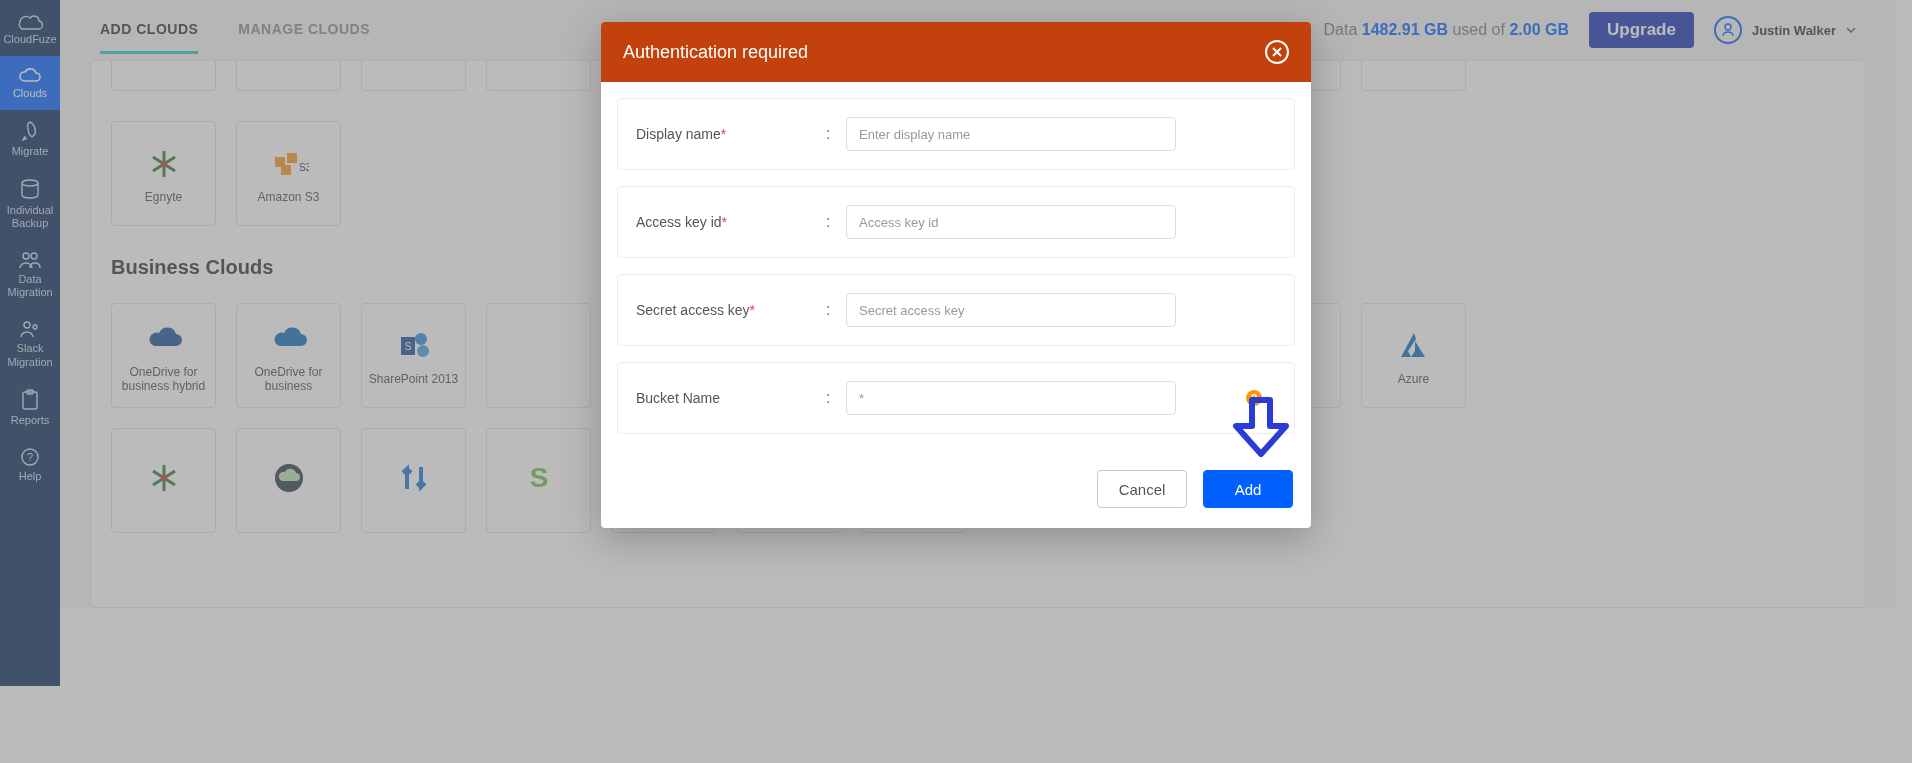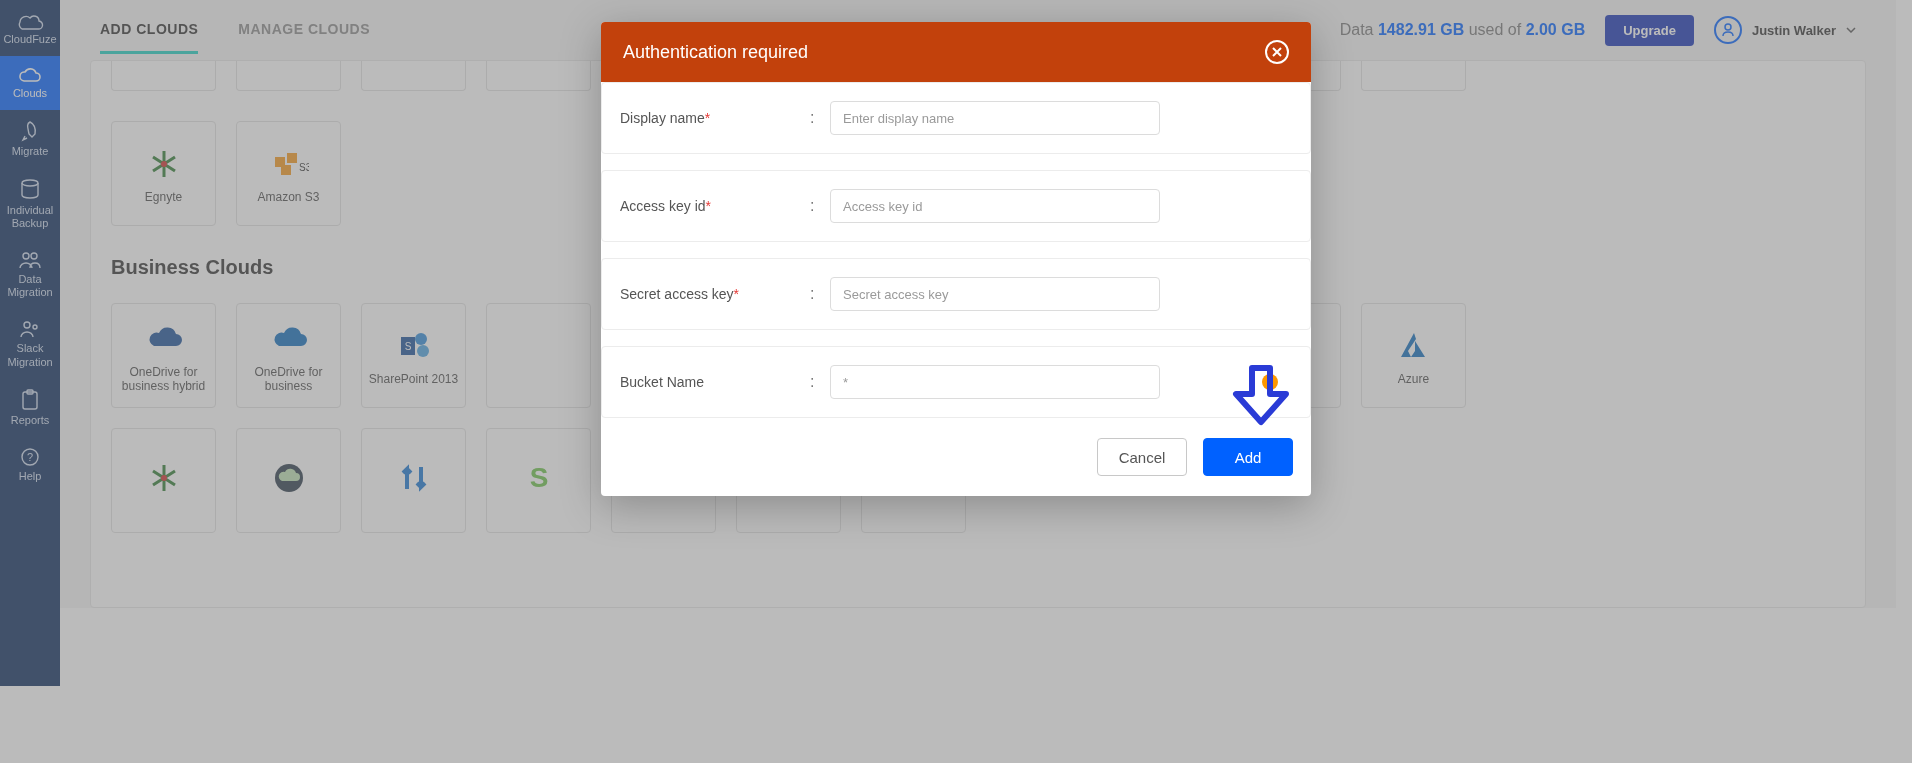--- a/index.html
+++ b/index.html
@@ -27,21 +27,21 @@
   .topbar {
     height: 60px; display: flex; align-items: center; justify-content: space-between;
     padding: 0 40px; color: #6a6a6a; font-size: 13px;
   }
   .tabs { display: flex; gap: 40px; }
   .tab { font-size: 14px; letter-spacing: .5px; font-weight: 700; color: #8a8a8a; padding: 14px 0; cursor: pointer; }
   .tab.active { color: #303030; border-bottom: 3px solid #1fd1c2; }
   .top-right { display: flex; align-items: center; gap: 20px; }
   .data-usage { font-size: 16px; color: #777; }
   .data-usage b { color: #0061ff; font-weight: 700; }
-  .upgrade-btn { background: #1733b5; color: #fff; padding: 8px 18px; border-radius: 4px; font-weight: 600; font-size: 13px; cursor: pointer; }
+  .upgrade-btn { background: #1733b5; color: #fff; padding: 8px 18px; border-radius: 4px; font-weight: 600; font-size: 17px; cursor: pointer; }
   .user-chip { display: flex; align-items: center; gap: 10px; font-weight: 700; color: #333; cursor: pointer; }
   .avatar-circle { width: 28px; height: 28px; border: 2px solid #0061ff; border-radius: 50%; display: inline-flex; align-items: center; justify-content: center; }
 
   
   .content-scroll {
     position: absolute; left: 30px; right: 30px; top: 60px; bottom: 0;
     background: #fff; border: 1px solid #e6e6e6; border-radius: 4px;
     padding: 0 0 20px 0; overflow: hidden;
   }
   .section-title { font-size: 20px; font-weight: 600; color: #333; margin: 30px 0 24px 20px; }
@@ -72,21 +72,21 @@
   .modal-header {
     background: #c2410c; color: #fff; padding: 18px 22px; font-size: 18px; font-weight: 500;
     display: flex; justify-content: space-between; align-items: center;
     border-radius: 4px 4px 0 0;
   }
   .close-circle {
     width: 24px; height: 24px; border: 2px solid #fff; border-radius: 50%;
     display: inline-flex; align-items: center; justify-content: center; cursor: pointer;
     font-size: 13px; font-weight: 700;
   }
-  .modal-body { }
+  .modal-body { padding: 16px; }
   .form-row {
     border: 1px solid #ececec; border-radius: 4px; padding: 18px 18px;
     display: grid; grid-template-columns: 190px 20px 1fr 30px; align-items: center;
     margin-bottom: 16px;
   }
   .form-row label { font-size: 14px; color: #555; }
   .req { color: #e53935; }
   .colon { color: #777; }
   .form-row input {
     width: 100%; max-width: 330px; height: 34px; border: 1px solid #dcdcdc; border-radius: 4px;

